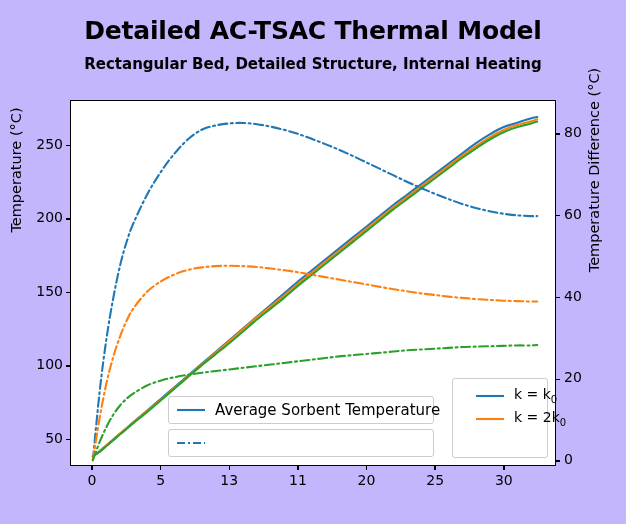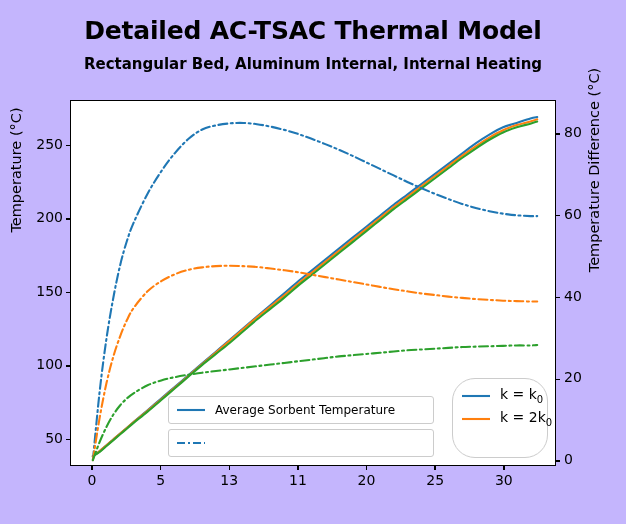--- a/index.html
+++ b/index.html
@@ -60,37 +60,37 @@
     font-size:14px;color:#000;
   }
 
   
   .legend-box{
     position:absolute;background:#fff;border:1px solid #ccc;border-radius:3px;
     box-sizing:border-box;
   }
   #legend-lines{left:168px;top:396px;width:266px;height:28px;}
   #legend-lines2{left:168px;top:429px;width:266px;height:28px;}
-  #legend-series{left:452px;top:378px;width:96px;height:80px;padding:5px 8px;border-radius:23px;}
+  #legend-series{left:452px;top:378px;width:96px;height:80px;padding:5px 22px;}
 
   .leg-row{display:flex;align-items:center;height:100%;padding-left:7px;}
   .leg-row-s{display:flex;align-items:center;height:23px;}
   .leg-swatch{width:30px;height:14px;position:relative;flex:0 0 30px;margin-right:9px;}
   .leg-swatch svg{position:absolute;left:0;top:0;}
-  .leg-text{font-size:12px;color:#000;white-space:nowrap;}
+  .leg-text{font-size:15px;color:#000;white-space:nowrap;}
   .leg-text-s{font-size:14px;color:#000;white-space:nowrap;}
   .sub{font-size:10px;vertical-align:sub;}
 </style>
 </head>
 <body>
 
 <div id="figure">
 
   <div class="title">Detailed AC-TSAC Thermal Model</div>
-  <div class="subtitle">Rectangular Bed, Aluminum Internal, Internal Heating</div>
+  <div class="subtitle">Rectangular Bed, Detailed Structure, Internal Heating</div>
 
   <div class="ylabel-left">Temperature (°C)</div>
   <div class="ylabel-right">Temperature Difference (°C)</div>
 
   <div id="tick-layer">
       <div class="tick-line ytick-l" style="top: 438.842px;"></div>
       <div class="ytick-lab-l" style="top: 429.542px;">50</div>
       <div class="tick-line ytick-l" style="top: 365.348px;"></div>
       <div class="ytick-lab-l" style="top: 356.048px;">100</div>
       <div class="tick-line ytick-l" style="top: 291.854px;"></div>

